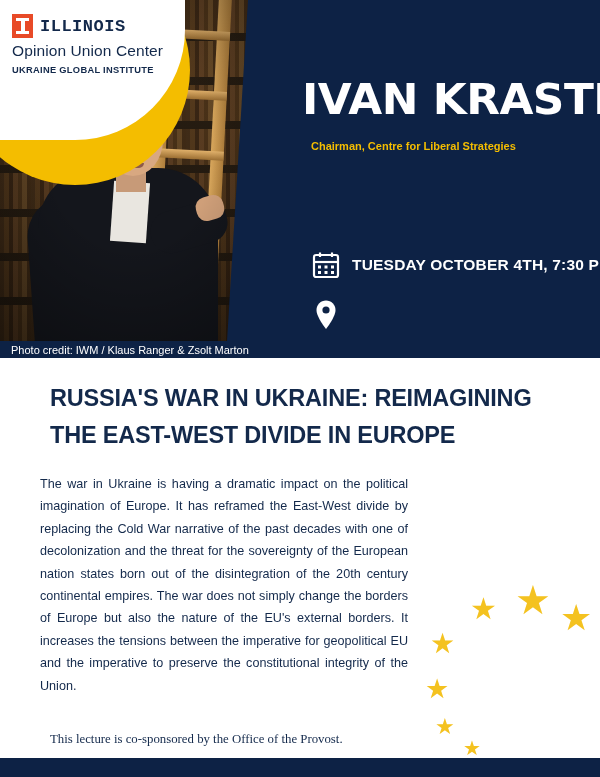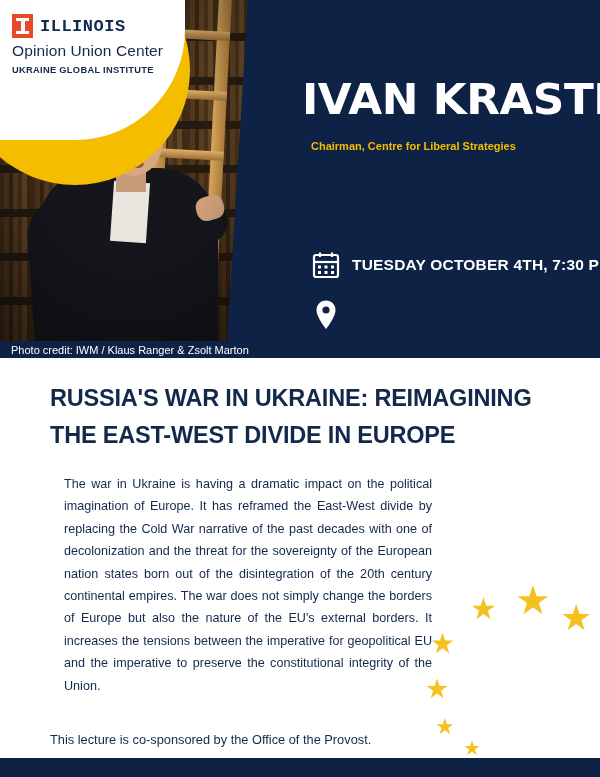--- a/index.html
+++ b/index.html
@@ -366,34 +366,35 @@
     top: 22px;
     width: 510px;
     font-size: 23.5px;
     font-weight: bold;
     color: #13294b;
     line-height: 37px;
     letter-spacing: -0.2px;
   }
   .abstract {
     position: absolute;
-    left: 64px;
+    left: 40px;
     top: 115px;
     width: 368px;
     font-size: 12.6px;
     line-height: 22.4px;
     color: #13294b;
     text-align: justify;
   }
   .sponsor {
     position: absolute;
     left: 50px;
     top: 374px;
     font-size: 12.8px;
     color: #13294b;
+    font-family: Liberation Serif, serif;
   }
   .stars {
     position: absolute;
     left: 415px;
     top: 230px;
     width: 180px;
     height: 160px;
   }
   .star {
     position: absolute;

